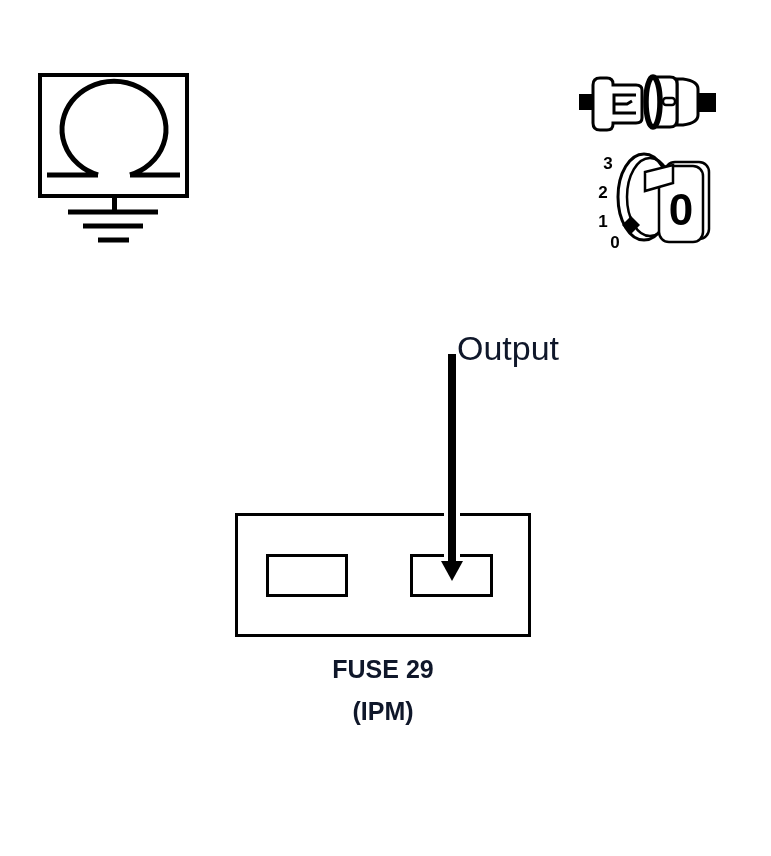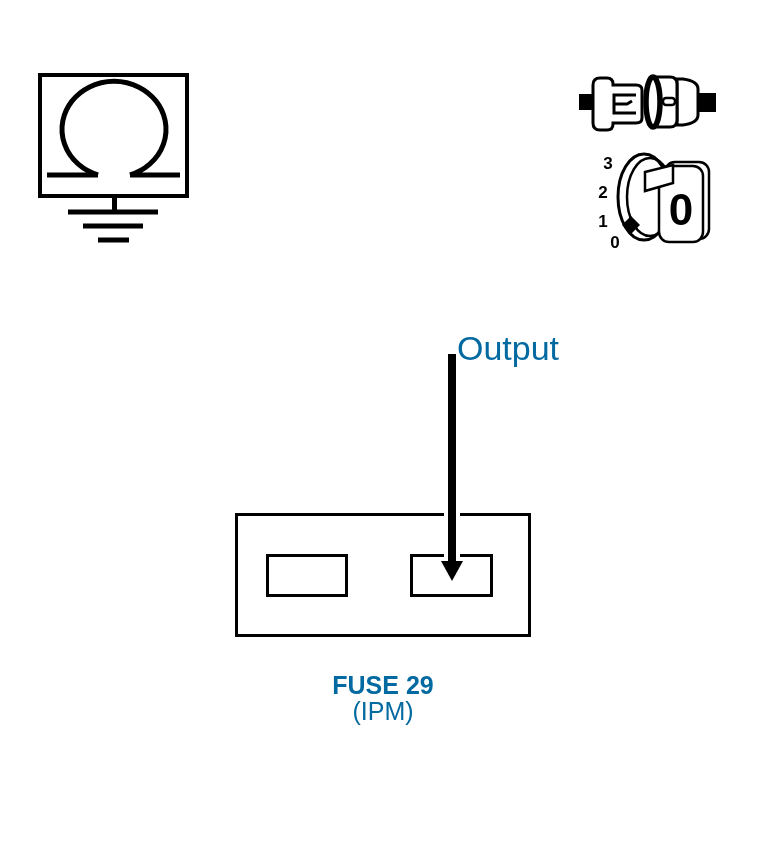--- a/index.html
+++ b/index.html
@@ -7,21 +7,21 @@
   #canvas {
     position: relative;
     width: 771px;
     height: 856px;
     background: #ffffff;
     color: #000000;
     font-family: "Liberation Sans", sans-serif;
     overflow: hidden;
   }
   .abs { position: absolute; }
-  .label { white-space: nowrap; line-height: 1; color: #0369a1; }
+  .label { white-space: nowrap; line-height: 1; color: #0f172a; }
 
   
   #ohmmeter-svg { left: 36px; top: 71px; }
 
   
   #fuseconn-svg { left: 579px; top: 74px; overflow: visible; }
 
   
   #ignition-svg { left: 596px; top: 152px; overflow: visible; }
 
@@ -63,26 +63,26 @@
     left: 410px; top: 554px;
     width: 83px; height: 43px;
     border: 3px solid #000;
     background: #fff;
     z-index: 2;
   }
 
   #fuse-label {
     left: 235px; top: 657px; width: 296px;
     text-align: center;
-    font-size: 25px; font-weight: bold; margin-top: 16px;
+    font-size: 25px; font-weight: bold;
   }
   #fuse-sublabel {
     left: 235px; top: 699px; width: 296px;
     text-align: center;
-    font-size: 25px; font-weight: normal;
+    font-size: 25px; font-weight: bold;
   }
   #figure-code { left: 596px; top: 752px; font-size: 33px; }
 
   svg text { font-family: "Liberation Sans", sans-serif; fill: #000; }
 </style>
 </head>
 <body>
 
 <div id="canvas">
 

